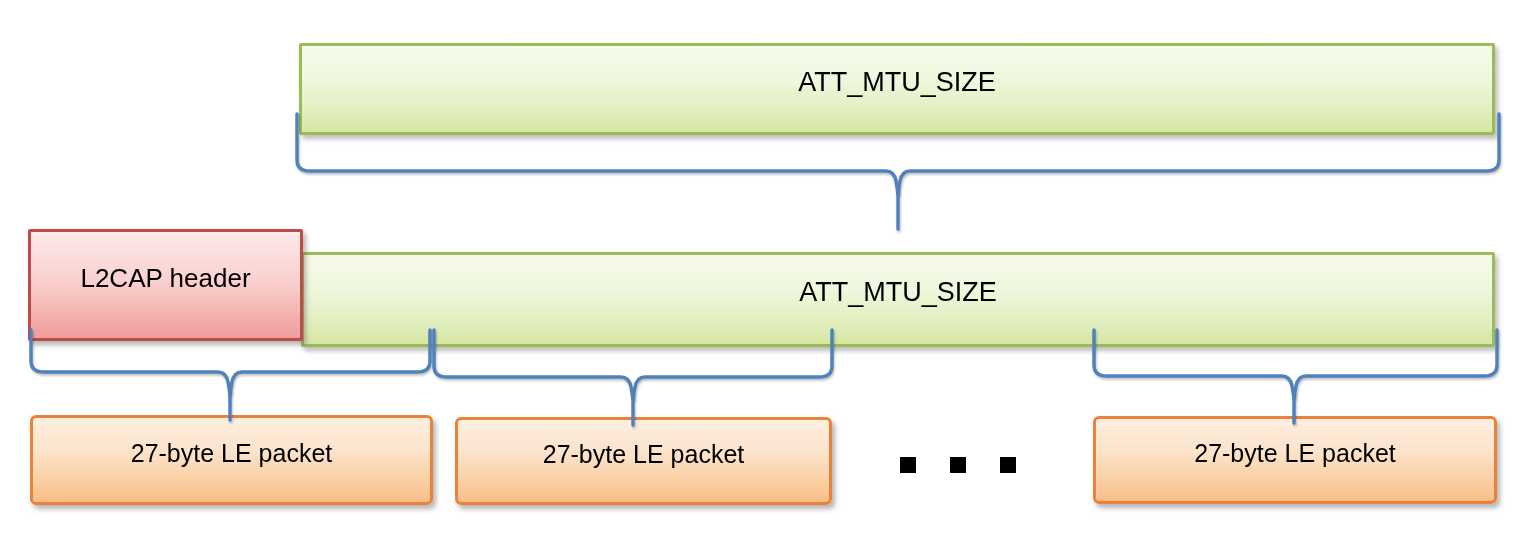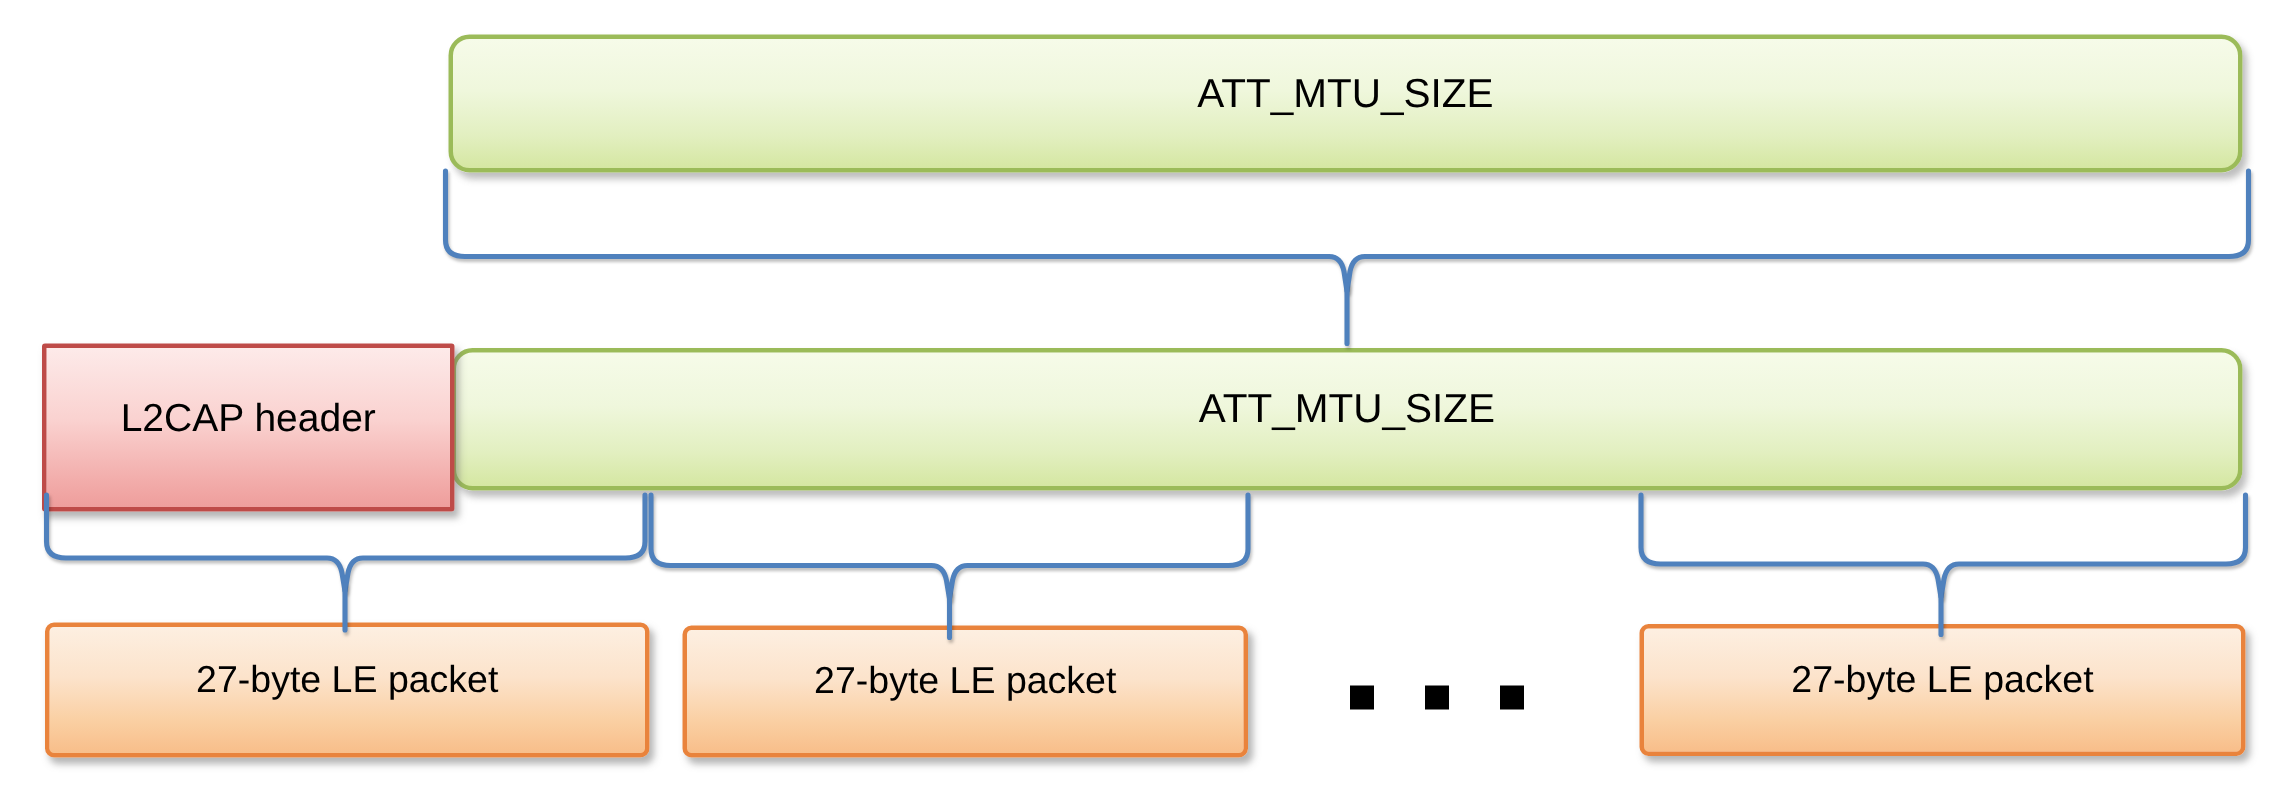--- a/index.html
+++ b/index.html
@@ -25,24 +25,25 @@
     padding-bottom: 14px;
     text-align: center;
   }
   .box span {
     display: block;
     white-space: nowrap;
   }
   .green {
     border: 3px solid var(--green-border);
     background: linear-gradient(180deg, #F6FBE9 0%, #EFF7DC 40%, #E2EFC0 75%, #D5E7A2 100%);
-    border-radius: 14px;
+    border-radius: 2px;
     box-shadow: 3px 4px 5px rgba(110,110,110,0.45);
     font-size: 27px;
     z-index: 1;
+    margin-top: 20px;
   }
   .top-mtu  { left: 299px; top: 23px;  width: 1196px; height: 92px; }
   .mid-mtu  { left: 301px; top: 232px; width: 1194px; height: 95px; }
   .red {
     border: 3px solid var(--red-border);
     background: linear-gradient(180deg, #FDEAE9 0%, #FAD2D0 45%, #F2ABA9 85%, #EE9E9C 100%);
     border-radius: 2px;
     box-shadow: 3px 4px 5px rgba(110,110,110,0.5);
     font-size: 26px;
     z-index: 3;

